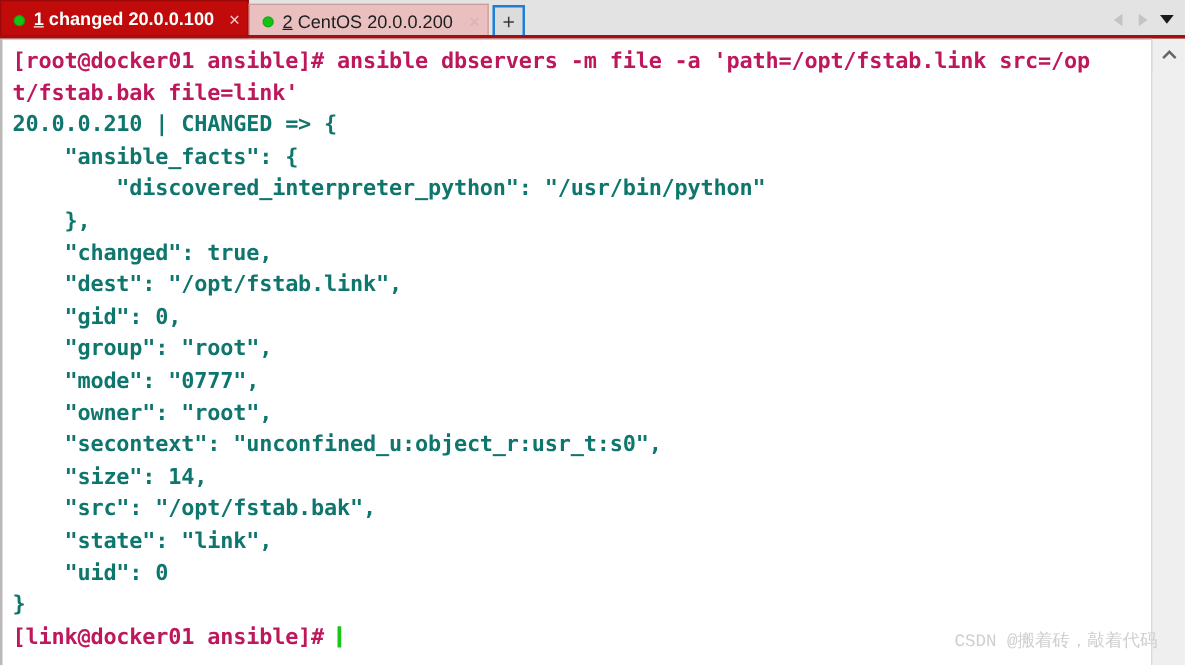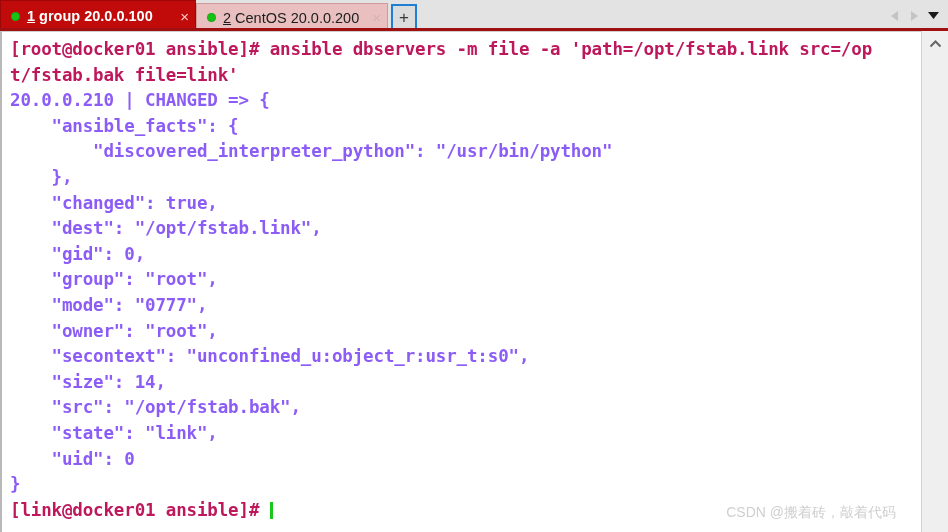--- a/index.html
+++ b/index.html
@@ -163,21 +163,21 @@
     position: relative;
   }
   .term-line {
     font-family: "DejaVu Sans Mono", "Liberation Mono", monospace;
     font-size: 17.5px;
     line-height: 25.6px;
     white-space: pre;
     letter-spacing: -0.15px;
   }
   .c-white  { color: #be185d; font-weight: bold; }
-  .c-yellow { color: #8b5cf6; font-weight: bold; }
+  .c-yellow { color: #0f766e; font-weight: bold; }
   .cursor {
     display: inline-block;
     width: 3px;
     height: 17px;
     background: #18c718;
     vertical-align: -3px;
   }
 
   
   .scrollbar {
@@ -199,42 +199,42 @@
   }
   .sb-track {
     flex: 1 1 auto;
     width: 26px;
     background: #efefef;
   }
 
   
   .watermark {
     position: absolute;
-    right: 52px;
+    right: 22px;
     bottom: 10px;
-    font-family: Liberation Sans, sans-serif;
+    font-family: Liberation Mono, monospace;
     font-size: 14px;
     color: #cfcfcf;
     white-space: nowrap;
     pointer-events: none;
   }
 </style>
 </head>
 <body>
 
 <div id="app">
 
   <div class="tabbar">
 
     <div class="tabstrip">
 
       <div class="tab active">
         <span class="tab-dot"></span>
         <span class="tab-index">1</span>
-        <span class="tab-title">group 20.0.0.100</span>
+        <span class="tab-title">changed 20.0.0.100</span>
         <span class="tab-close">×</span>
       </div>
 
       <div class="tab inactive">
         <span class="tab-dot"></span>
         <span class="tab-index">2</span>
         <span class="tab-title">CentOS 20.0.0.200</span>
         <span class="tab-close">×</span>
       </div>
 

